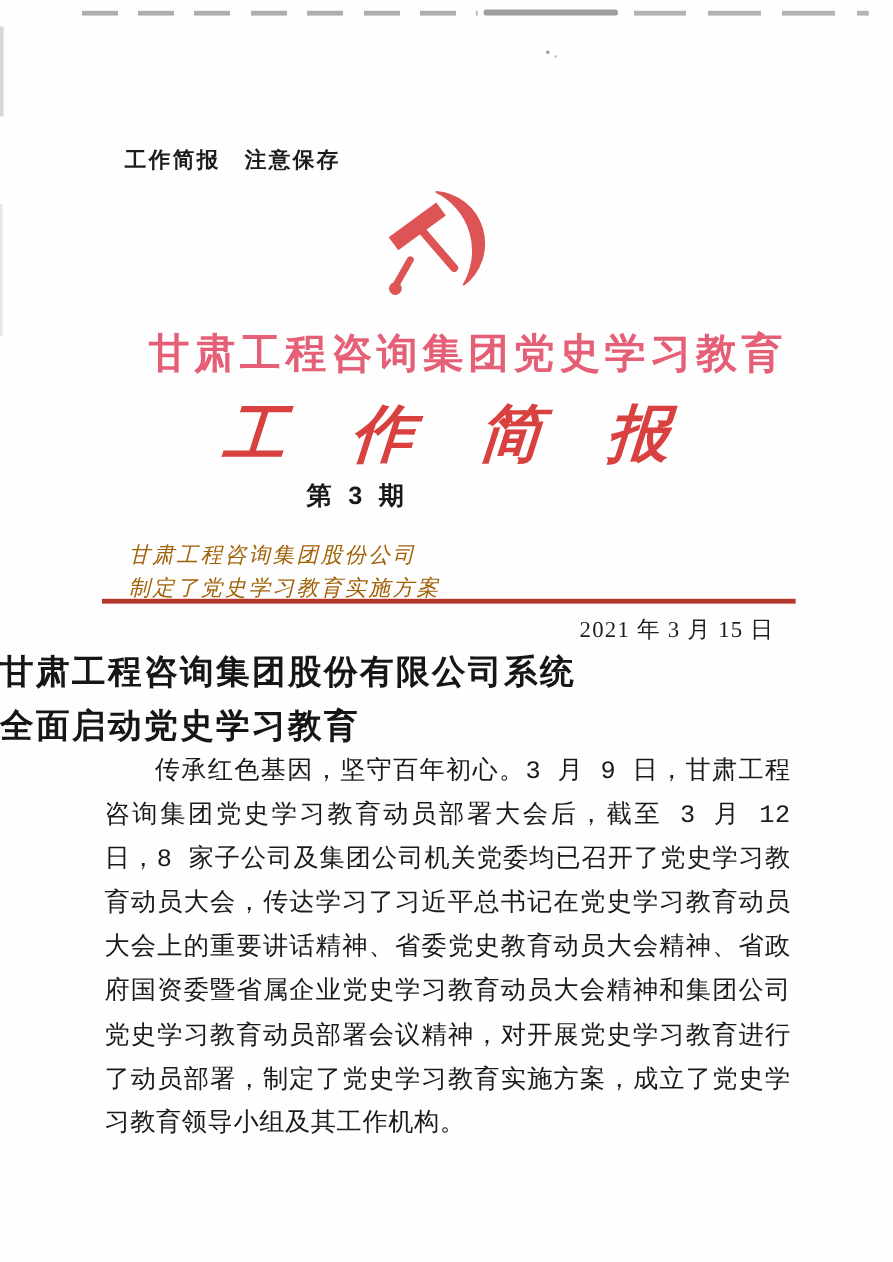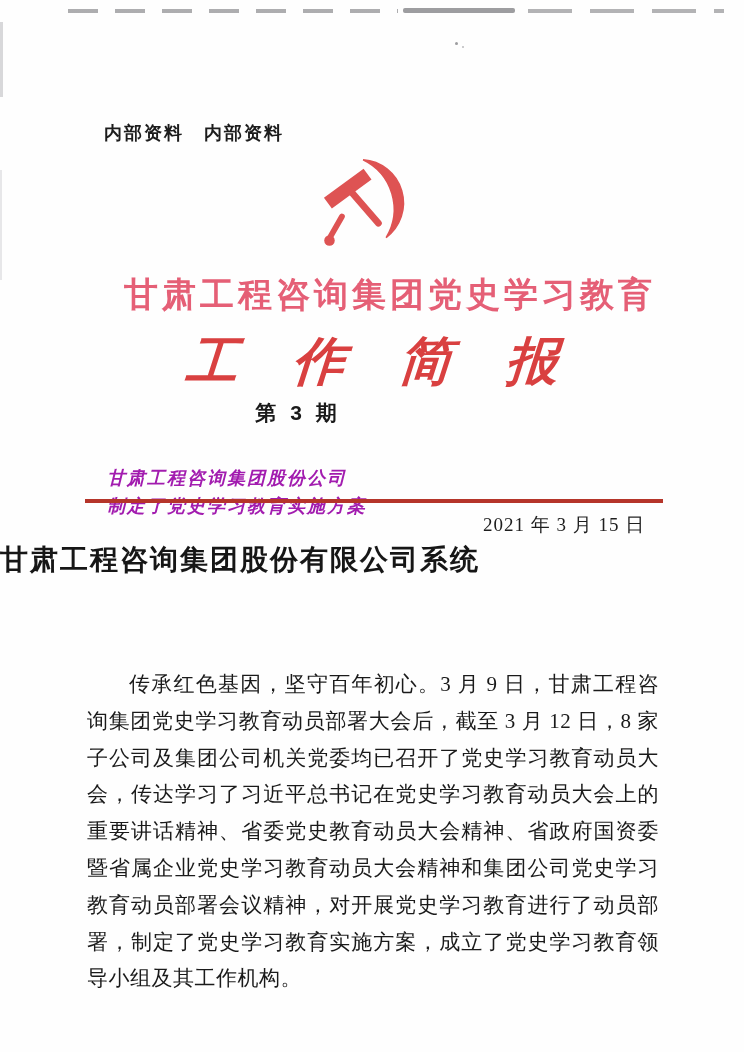--- a/index.html
+++ b/index.html
@@ -92,28 +92,28 @@
     position: absolute; left: 0; top: 399px; width: 596px;
     text-align: center;
     font-family: "Liberation Sans", sans-serif;
     font-weight: bold;
     font-size: 21px;
     letter-spacing: 4px;
     color: #191919;
   }
 
   .issuer {
-    position: absolute; left: 107px; top: 464px;
+    position: absolute; left: 107px; top: 448px;
     font-family: "Liberation Serif", serif;
     font-style: italic;
-    font-weight: bold;
+    font-weight: normal;
     font-size: 18px;
     letter-spacing: 2px;
     line-height: 28px;
-    color: #a21caf;
+    color: #a16207;
   }
 
   .issue-date {
     position: absolute; left: 483px; top: 472px;
     font-family: "Liberation Serif", serif;
     font-size: 19px;
     letter-spacing: 1px;
     color: #1e1e1e;
     margin-top: 40px;
   }
@@ -129,23 +129,23 @@
     text-align: left;
     font-family: "Liberation Sans", sans-serif;
     font-weight: bold;
     font-size: 28px;
     letter-spacing: 2px;
     line-height: 45px;
     color: #161616;
   }
 
   .article-body {
-    position: absolute; left: 87px; top: 666px;
+    position: absolute; left: 87px; top: 626px;
     width: 572px;
-    font-family: Liberation Serif, serif;
+    font-family: Liberation Mono, monospace;
     font-size: 21px;
     line-height: 36.8px;
     letter-spacing: 0.5px;
     text-align: justify;
     text-indent: 2em;
     color: #1a1a1a;
   }
 </style>
 </head>
 <body>
@@ -153,21 +153,21 @@
 <div class="page">
 
   <div class="scan-dashes-a"></div>
   <div class="scan-dash-solid"></div>
   <div class="scan-dashes-b"></div>
   <div class="scan-speck"></div>
   <div class="scan-speck-2"></div>
   <div class="scan-edge-smudge"></div>
   <div class="scan-edge-smudge-2"></div>
 
-  <div class="notice">内部资料　内部资料</div>
+  <div class="notice">工作简报　注意保存</div>
 
   <div class="emblem">
     <svg viewBox="0 0 100 100" xmlns="http://www.w3.org/2000/svg" aria-hidden="true">
       <g fill="#de5353" stroke="#de5353">
 
         <path d="M 48 4 A 45 45 0 0 1 72 85 A 57 57 0 0 0 48 4 Z" stroke-width="1.5"></path>
 
         <line x1="17" y1="45" x2="47" y2="23" stroke-width="14" stroke-linecap="square"></line>
 
         <line x1="32" y1="33" x2="64" y2="70" stroke-width="7" stroke-linecap="round"></line>
@@ -188,17 +188,18 @@
     <div>甘肃工程咨询集团股份公司</div>
     <div>制定了党史学习教育实施方案</div>
   </div>
 
   <div class="issue-date">2021 年 3 月 15 日</div>
 
   <div class="red-rule"></div>
 
   <div class="article-heading">
     <div>甘肃工程咨询集团股份有限公司系统</div>
+    <div>全面启动党史学习教育</div>
   </div>
 
   <div class="article-body">传承红色基因，坚守百年初心。3 月 9 日，甘肃工程咨询集团党史学习教育动员部署大会后，截至 3 月 12 日，8 家子公司及集团公司机关党委均已召开了党史学习教育动员大会，传达学习了习近平总书记在党史学习教育动员大会上的重要讲话精神、省委党史教育动员大会精神、省政府国资委暨省属企业党史学习教育动员大会精神和集团公司党史学习教育动员部署会议精神，对开展党史学习教育进行了动员部署，制定了党史学习教育实施方案，成立了党史学习教育领导小组及其工作机构。</div>
 
 </div>
 
 </body></html>

